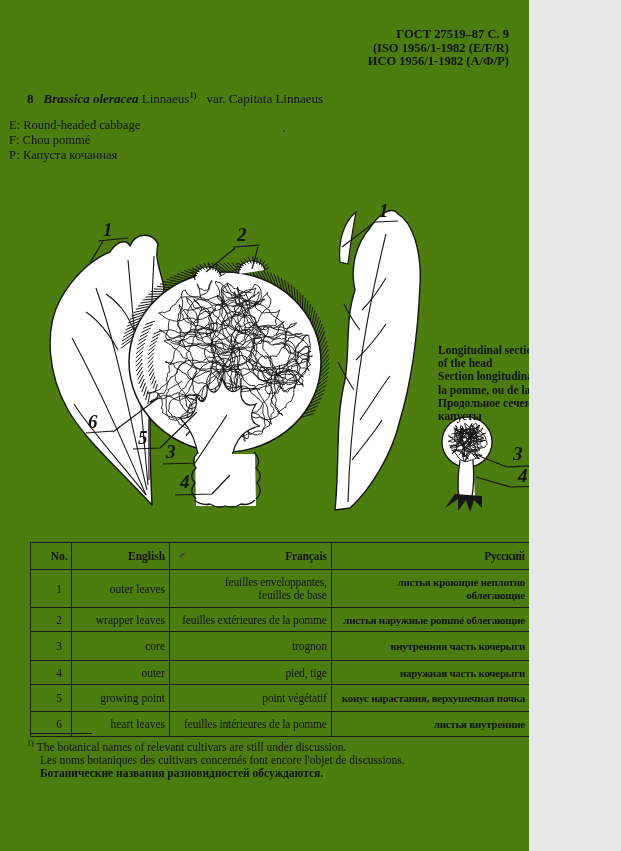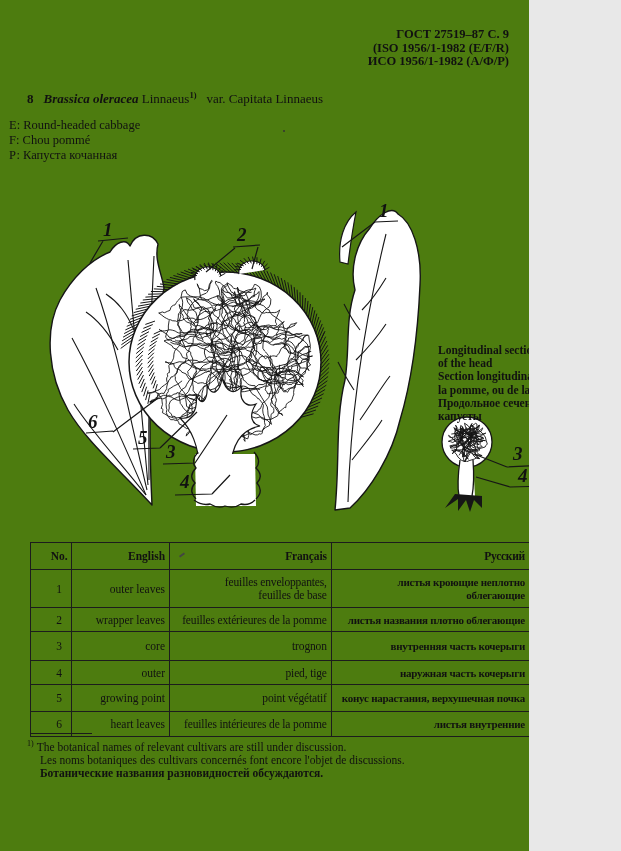--- a/index.html
+++ b/index.html
@@ -235,21 +235,21 @@
         <td class="cen">outer leaves</td>
         <td class="cfr two">feuilles enveloppantes,
 feuilles de base</td>
         <td class="cru two">листья кроющие неплотно
 облегающие</td>
       </tr>
       <tr class="r2">
         <td class="cno">2</td>
         <td class="cen">wrapper leaves</td>
         <td class="cfr">feuilles extérieures de la pomme</td>
-        <td class="cru">листья названия плотно облегающие</td>
+        <td class="cru">листья наружные pommé облегающие</td>
       </tr>
       <tr class="r3">
         <td class="cno">3</td>
         <td class="cen">core</td>
         <td class="cfr">trognon</td>
         <td class="cru">внутренняя часть кочерыги</td>
       </tr>
       <tr class="r4">
         <td class="cno">4</td>
         <td class="cen">outer</td>

